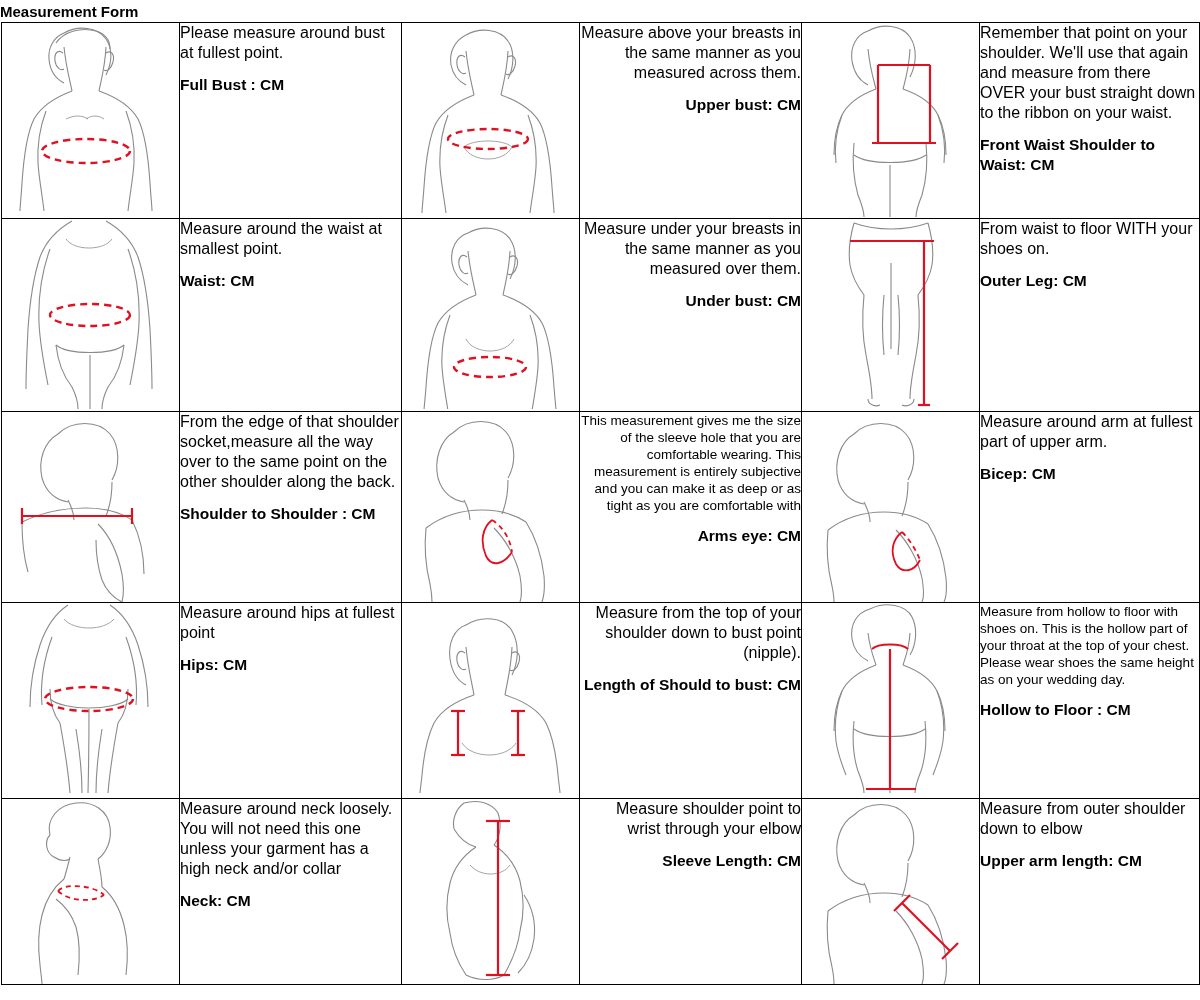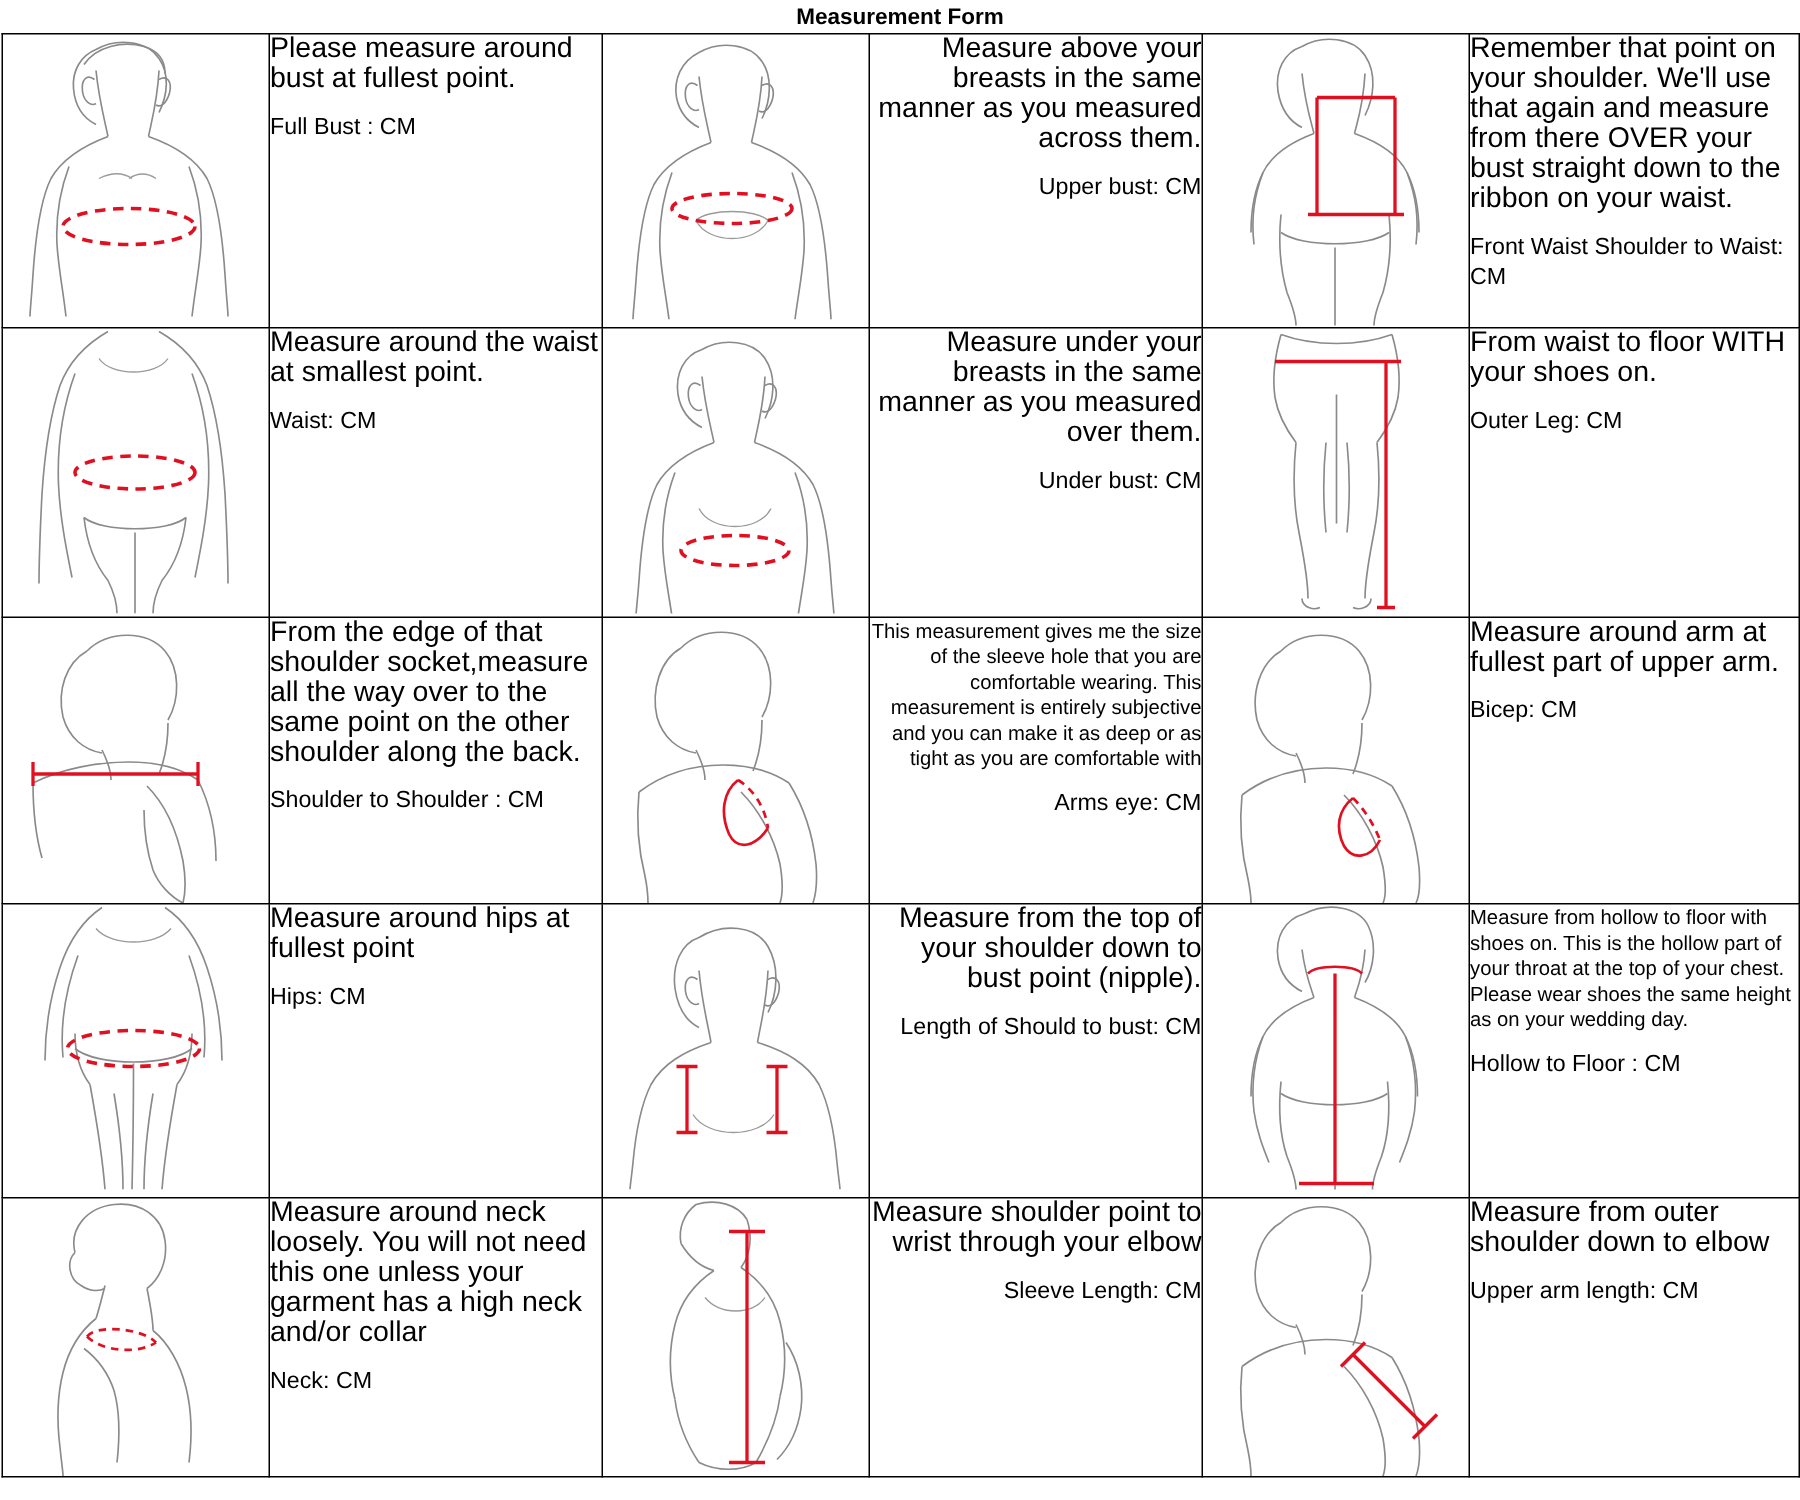--- a/index.html
+++ b/index.html
@@ -8,21 +8,21 @@
     background: #ffffff;
     font-family: "Liberation Sans", sans-serif;
   }
   .page {
     width: 1200px; height: 1000px;
     position: relative;
     background: #fff;
     overflow: hidden;
   }
   .title {
-    text-align: center;
+    text-align: left;
     font-size: 15px;
     font-weight: bold;
     color: #000;
     line-height: 20px;
     height: 22px;
     padding-top: 2px;
   }
   table.grid {
     width: 1198px;
     margin: 0 1px;
@@ -35,33 +35,33 @@
     padding: 0;
   }
   td.fig { width: 178px; text-align: center; vertical-align: middle; }
   td.txt { width: 222px; padding: 8px 6px 6px 8px; }
   td.fig2 { width: 178px; text-align: center; vertical-align: middle; }
   td.txt2 { width: 222px; padding: 8px 6px 6px 8px; text-align: right; }
   td.fig3 { width: 178px; text-align: center; vertical-align: middle; }
   td.txt3 { width: 220px; padding: 8px 6px 6px 8px; margin-left: 32px; }
 
   .desc {
-    font-size: 19px;
+    font-size: 16px;
     color: #000;
     line-height: 20px;
     margin: 0 0 12px 0;
     white-space: pre-line;
   }
   .desc.small {
     font-size: 13.5px;
     line-height: 17px;
   }
   .label {
     font-size: 15.5px;
-    font-weight: normal;
+    font-weight: bold;
     color: #000;
     line-height: 20px;
     margin: 0;
     white-space: pre-line;
   }
 
   svg { display: block; margin: 0 auto; }
   .body-line { fill: none; stroke: #8a8a8a; stroke-width: 1.1; }
   .body-line-thin { fill: none; stroke: #9a9a9a; stroke-width: 0.9; }
   .hair { fill: none; stroke: #8a8a8a; stroke-width: 1.1; }

